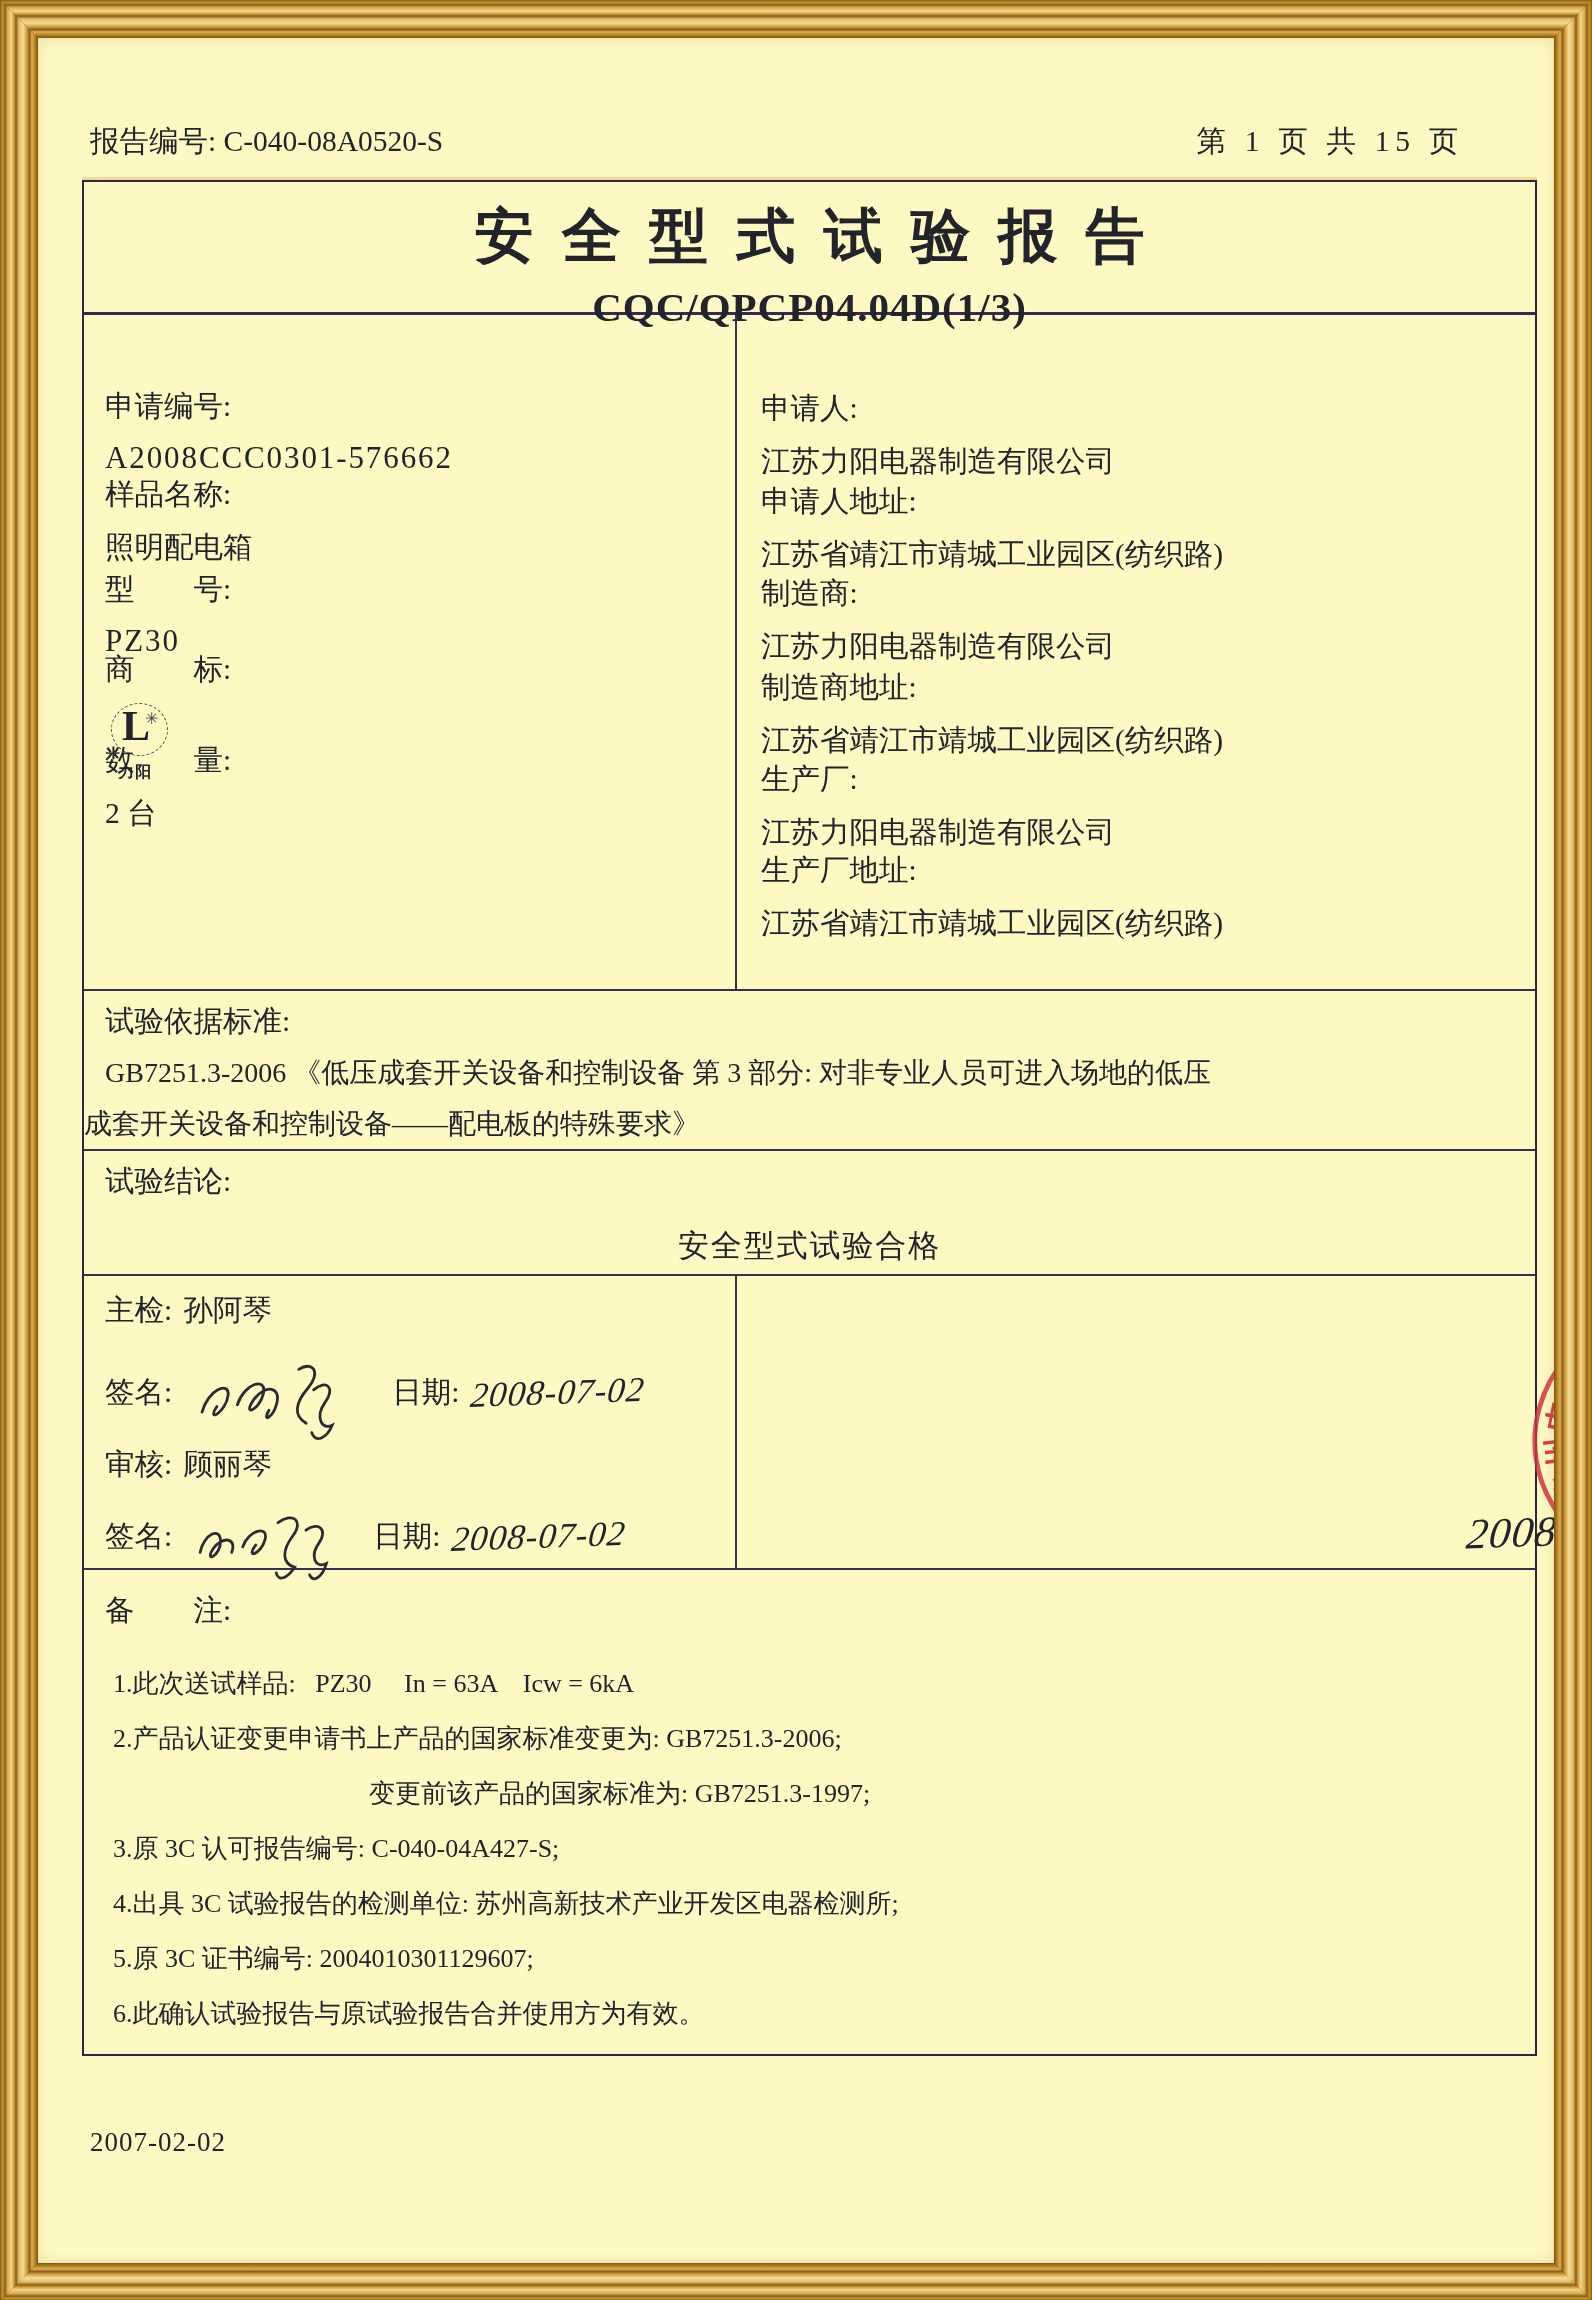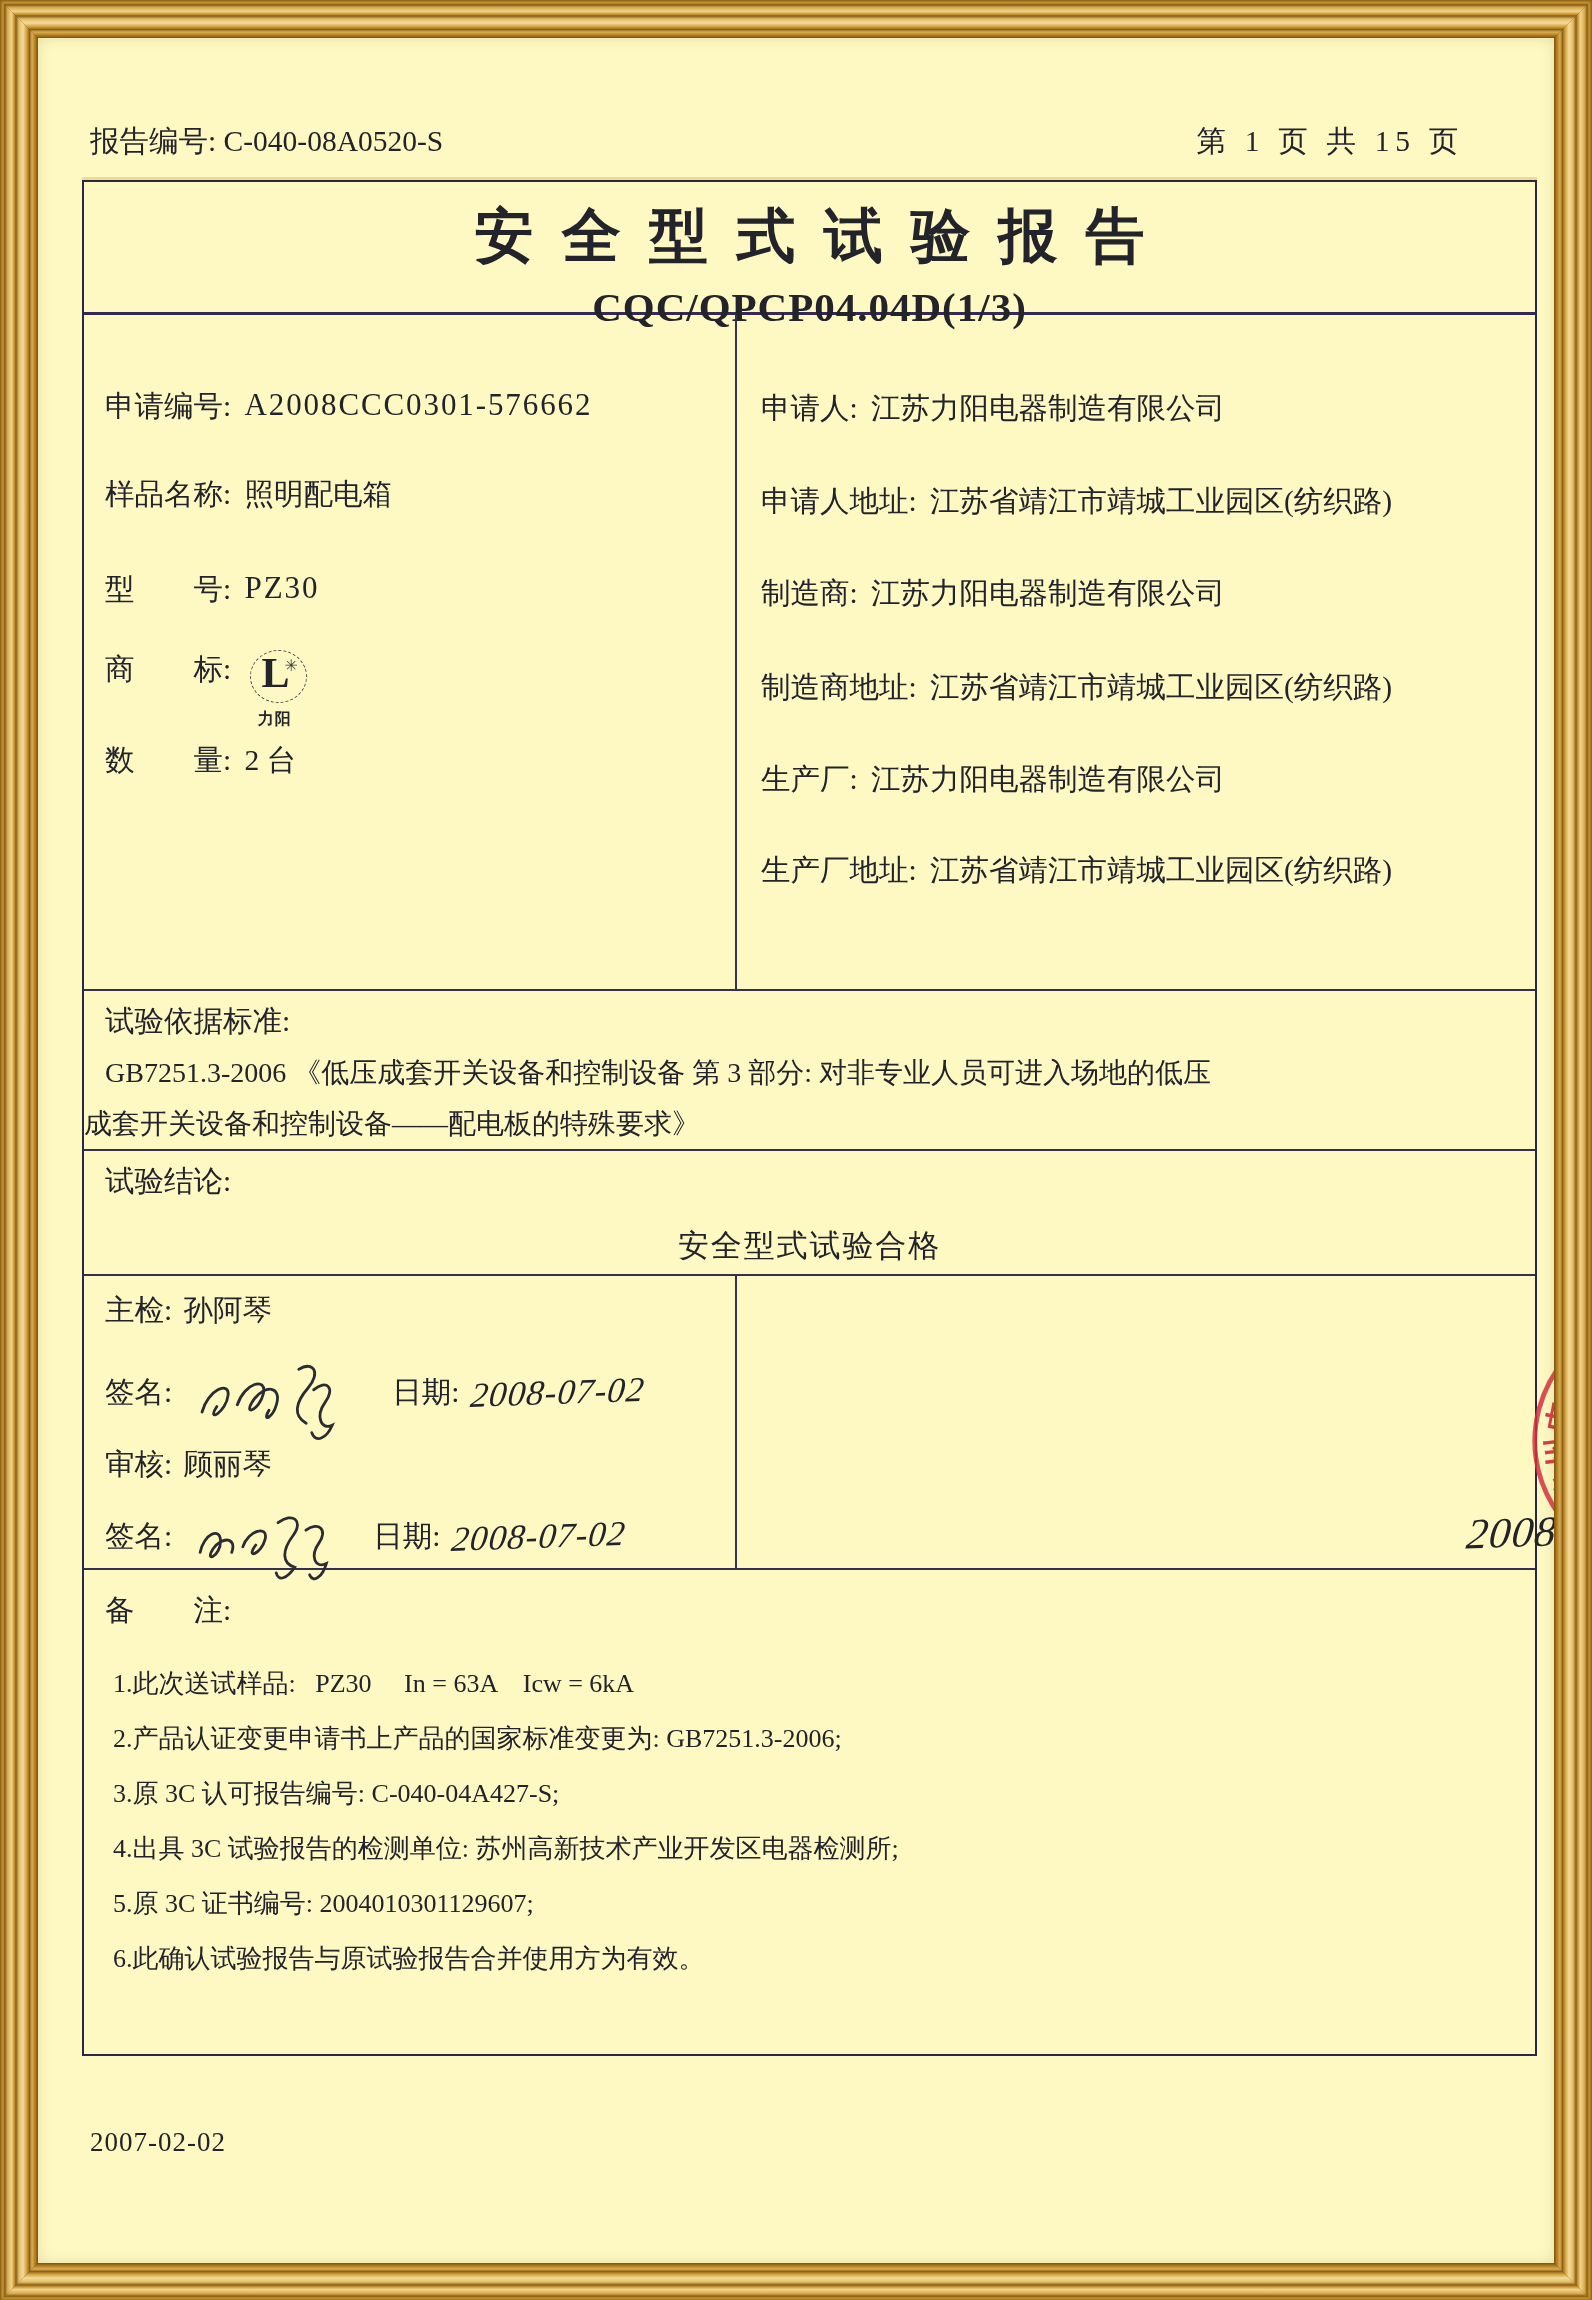--- a/index.html
+++ b/index.html
@@ -30,21 +30,21 @@
   .sec-title{top:0;height:133px;border-bottom-width:3.8px;border-bottom-color:#342a55;text-align:center;}
   .sec-title h1{margin:15px 0 0 0;font-size:59px;font-weight:bold;letter-spacing:.48em;padding-left:.48em;}
   .subtitle{margin-top:5.7px;font-size:41px;font-weight:bold;letter-spacing:1px;}
   .sec-info{top:133px;height:676px;}
   .sec-standard{top:809px;height:160px;}
   .sec-conclusion{top:969px;height:125px;}
   .sec-signoff{top:1094px;height:294px;}
   .sec-notes{top:1388px;bottom:0;border-bottom:none;}
   .col-left{position:absolute;left:0;top:0;bottom:0;width:653px;border-right:2.9px solid #353052;box-sizing:border-box;}
   .col-right{position:absolute;left:656px;right:0;top:0;bottom:0;}
-  .row{position:absolute;left:21px;right:9.5px;font-size:29.5px;white-space:pre;display:flex;gap:13.3px;align-items:flex-start;}
+  .row{position:absolute;left:21px;right:9.5px;font-size:29.5px;white-space:pre;display:flex;gap:13.3px;align-items:flex-start;flex-direction:column;}
   .val-code{font-size:31px;letter-spacing:1.9px;}
   
   .tm{position:relative;display:inline-block;width:72px;height:82px;}
   .tm-circle{position:absolute;top:0;left:5.7px;width:55px;height:51px;border:1.9px dashed #4a4a52;border-radius:50%;}
   .tm-letter{position:absolute;top:1.9px;left:17px;font-size:42px;font-weight:bold;line-height:1;}
   .tm-spark{position:absolute;top:5.7px;left:40px;font-size:16px;color:#3a3a42;}
   .tm-name{position:absolute;bottom:1.9px;left:13.3px;font-size:16px;font-weight:bold;letter-spacing:1px;}
   
   .sec-standard .heading,.sec-conclusion .heading{position:absolute;left:21px;top:11.4px;font-size:29.5px;}
   .std-line1{position:absolute;left:21px;top:63px;font-size:28px;white-space:pre;}
@@ -213,20 +213,21 @@
 
           </div>
         </div>
       </div>
 
       <div class="sec sec-notes">
         <div class="heading">备　　注:</div>
         <div class="notes-list">
           <div class="note-line">1.此次送试样品:   PZ30     In = 63A    Icw = 6kA</div>
           <div class="note-line">2.产品认证变更申请书上产品的国家标准变更为: GB7251.3-2006;</div>
+          <div class="note-line indent">变更前该产品的国家标准为: GB7251.3-1997;</div>
           <div class="note-line">3.原 3C 认可报告编号: C-040-04A427-S;</div>
           <div class="note-line">4.出具 3C 试验报告的检测单位: 苏州高新技术产业开发区电器检测所;</div>
           <div class="note-line">5.原 3C 证书编号: 2004010301129607;</div>
           <div class="note-line">6.此确认试验报告与原试验报告合并使用方为有效。</div>
         </div>
       </div>
 
     </div>
 
     <div class="footer-date">2007-02-02</div>

